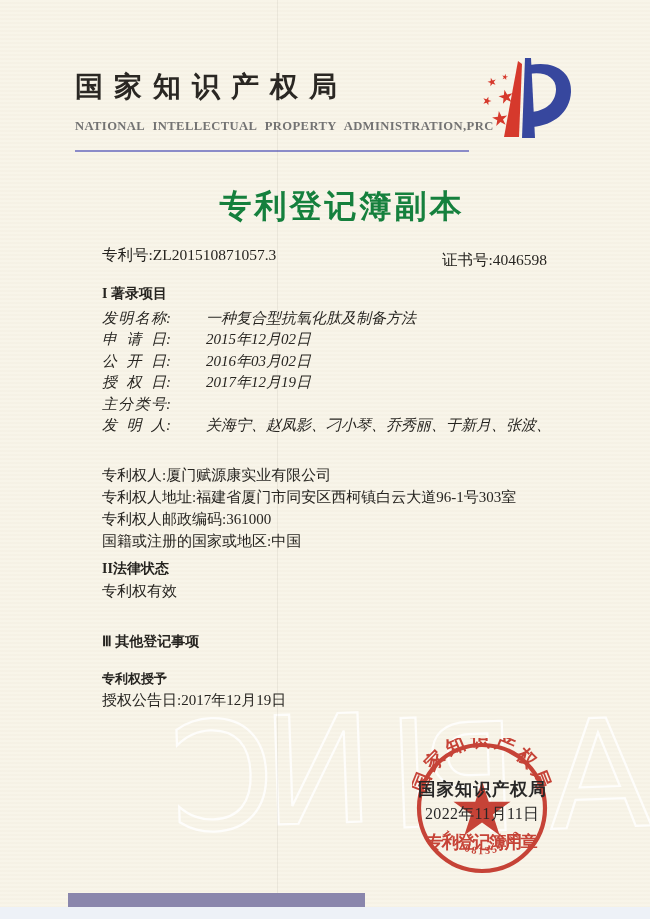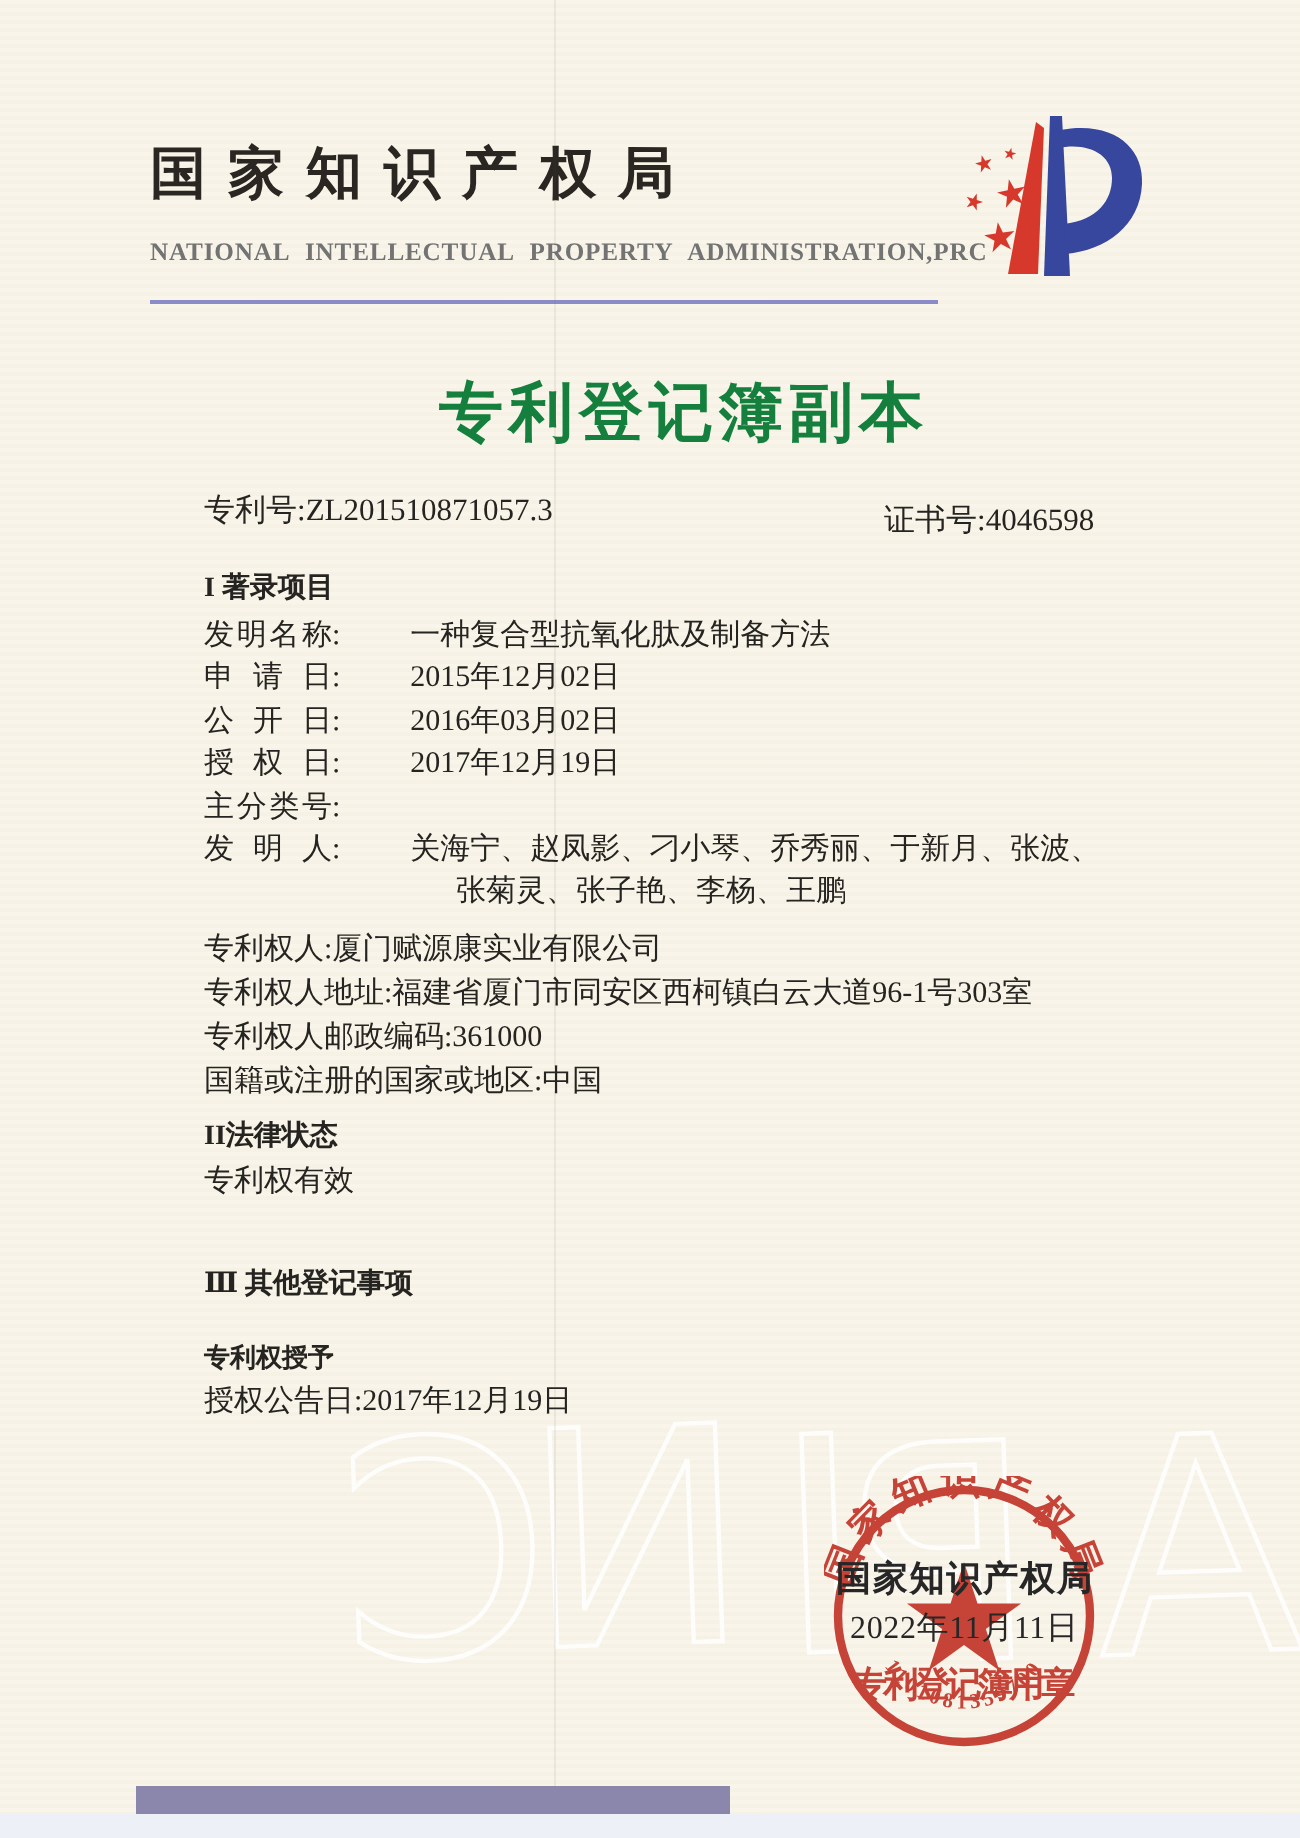--- a/index.html
+++ b/index.html
@@ -18,27 +18,27 @@
   .header-rule{left:75px;top:150px;width:394px;height:2px;background:#8b8bc8;}
   .logo{left:470px;top:40px;}
   
   .title{left:92px;top:185px;width:500px;text-align:center;font-size:32px;font-weight:bold;letter-spacing:3px;white-space:nowrap;color:#15803d;}
   .patent-no{left:102px;top:245px;font-size:15.5px;white-space:nowrap;}
   .cert-no{left:442px;top:250px;font-size:15.5px;white-space:nowrap;}
   
   .sec-heading{font-size:14px;font-weight:bold;white-space:nowrap;}
   .sec1-heading{left:102px;top:285px;}
   .rows{left:102px;top:308px;font-size:15px;line-height:21.4px;}
-  .row{display:flex;white-space:nowrap;}
+  .row{display:flex;white-space:nowrap;font-style:italic;}
   .lbl{display:inline-block;width:64px;text-align:justify;text-align-last:justify;}
   .val{margin-left:35px;}
   .inv2{margin-left:126px;}
   .patentee{left:102px;top:464px;font-size:15px;line-height:22.1px;white-space:nowrap;}
   .sec2{left:102px;top:558px;font-size:15px;line-height:22px;white-space:nowrap;}
-  .sec3-heading{left:102px;top:633px;}
+  .sec3-heading{left:102px;top:633px;font-family:Liberation Serif, serif;}
   .sec3-sub{left:102px;top:670px;font-size:13px;font-weight:bold;white-space:nowrap;font-family:Liberation Serif, serif;}
   .grant-line{left:102px;top:691px;font-size:15px;white-space:nowrap;}
   
   .wm-letter{
     position:absolute;font-family:"DejaVu Sans",sans-serif;font-size:150px;line-height:1;
     color:transparent;-webkit-text-stroke:2.2px rgba(255,255,255,.82);
     transform:scaleX(-1) rotate(2deg);user-select:none;
   }
   
   .seal{left:412px;top:738px;opacity:.95;}
@@ -104,21 +104,20 @@
   </div>
   <div class="row">
     <span class="lbl">主分类号</span>
       <span>:</span>
   </div>
   <div class="row">
     <span class="lbl">发明人</span>
       <span>:</span>
     <span class="val">关海宁、赵凤影、刁小琴、乔秀丽、于新月、张波、</span>
   </div>
-  <div class="inv2">张菊灵、张子艳、李杨、王鹏</div>
 </div>
 
 <div class="abs patentee">
   <div>专利权人:厦门赋源康实业有限公司</div>
   <div>专利权人地址:福建省厦门市同安区西柯镇白云大道96-1号303室</div>
   <div>专利权人邮政编码:361000</div>
   <div>国籍或注册的国家或地区:中国</div>
 </div>
 
 <div class="abs sec2">

